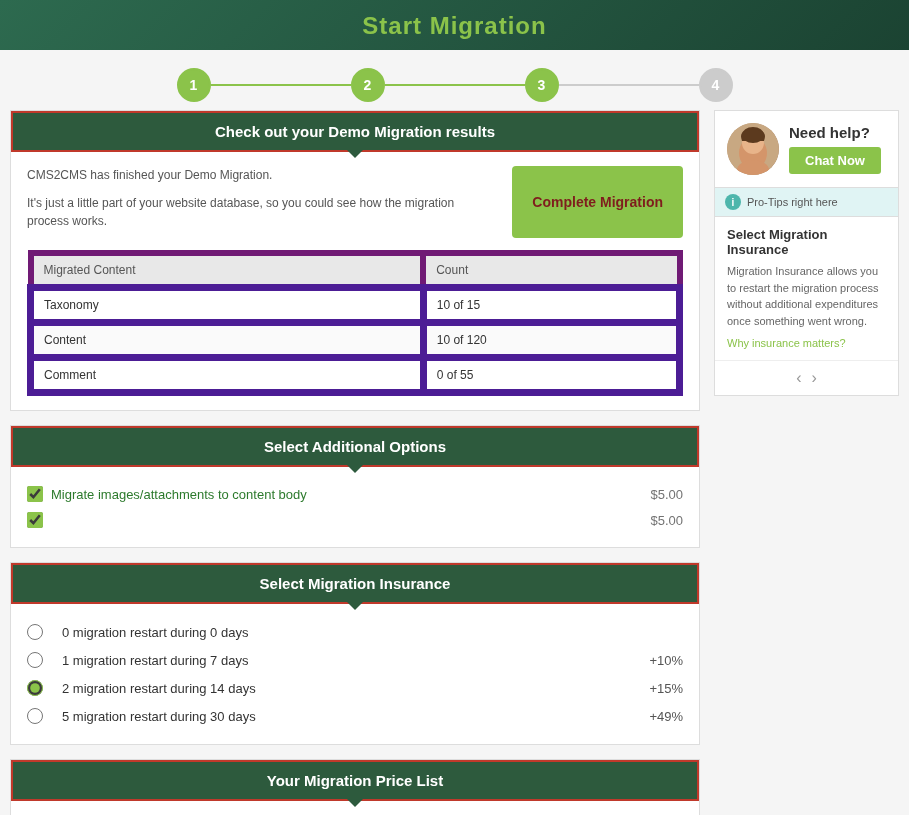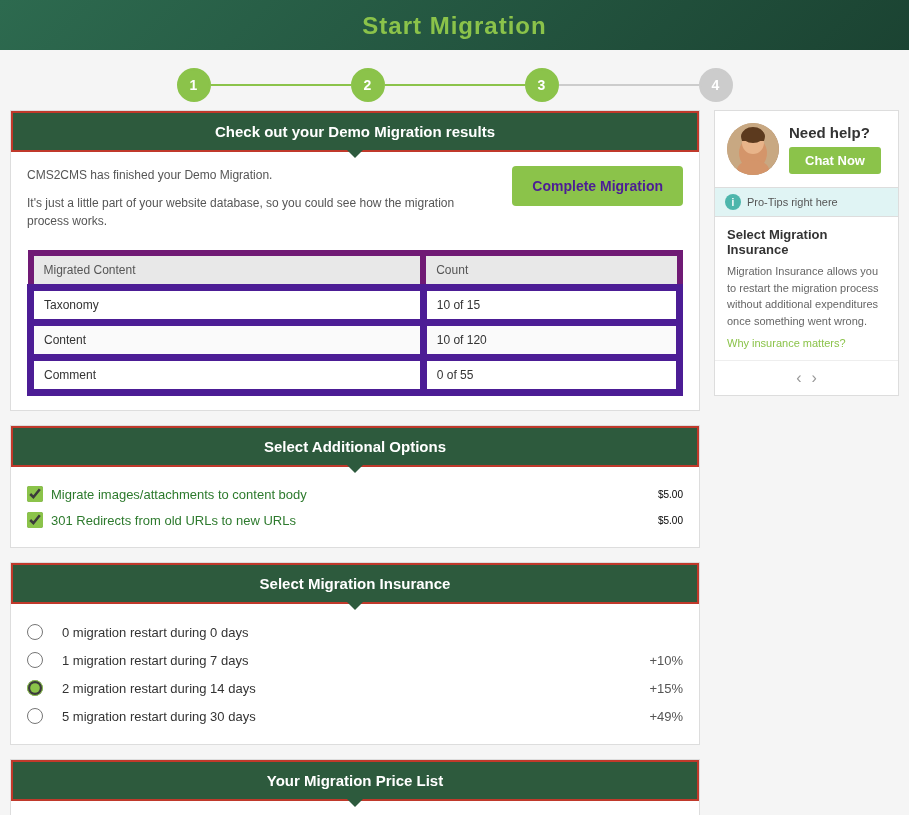--- a/index.html
+++ b/index.html
@@ -124,23 +124,23 @@
     .demo-actions {
       display: flex;
       justify-content: space-between;
       align-items: flex-start;
     }
     .demo-text-block {
       flex: 1;
     }
     .complete-migration-btn {
       background: #8bc34a;
-      color: #4c1d95;
+      color: #7f1d1d;
       border: none;
-      padding: 12px 20px;
+      padding: 28px 20px;
       border-radius: 4px;
       cursor: pointer;
       font-size: 14px;
       font-weight: bold;
       white-space: nowrap;
       margin-left: 20px;
     }
 
     
     .migration-table {
@@ -187,22 +187,22 @@
     .option-checkbox {
       width: 16px;
       height: 16px;
       accent-color: #8bc34a;
     }
     .option-label {
       color: #2d7a2d;
       font-size: 13px;
     }
     .option-price {
-      color: #000000;
-      font-size: 10px;
+      color: #737373;
+      font-size: 13px;
     }
 
     
     .insurance-section {
       background: white;
       border: 1px solid #ddd;
       margin-bottom: 14px;
     }
     .insurance-body {
       padding: 14px 16px;
@@ -412,21 +412,20 @@
         <div class="option-row">
           <div class="option-left">
             <input type="checkbox" class="option-checkbox" checked="" style="">
             <span class="option-label">Migrate images/attachments to content body</span>
           </div>
           <span class="option-price">$5.00</span>
         </div>
         <div class="option-row">
           <div class="option-left">
             <input type="checkbox" class="option-checkbox" checked="" style="">
-            <span class="option-label">301 Redirects from old URLs to new URLs</span>
           </div>
           <span class="option-price">$5.00</span>
         </div>
       </div>
     </div>
 
     <div class="insurance-section">
       <div class="section-header">
         <span>Select Migration Insurance</span>
       </div>

